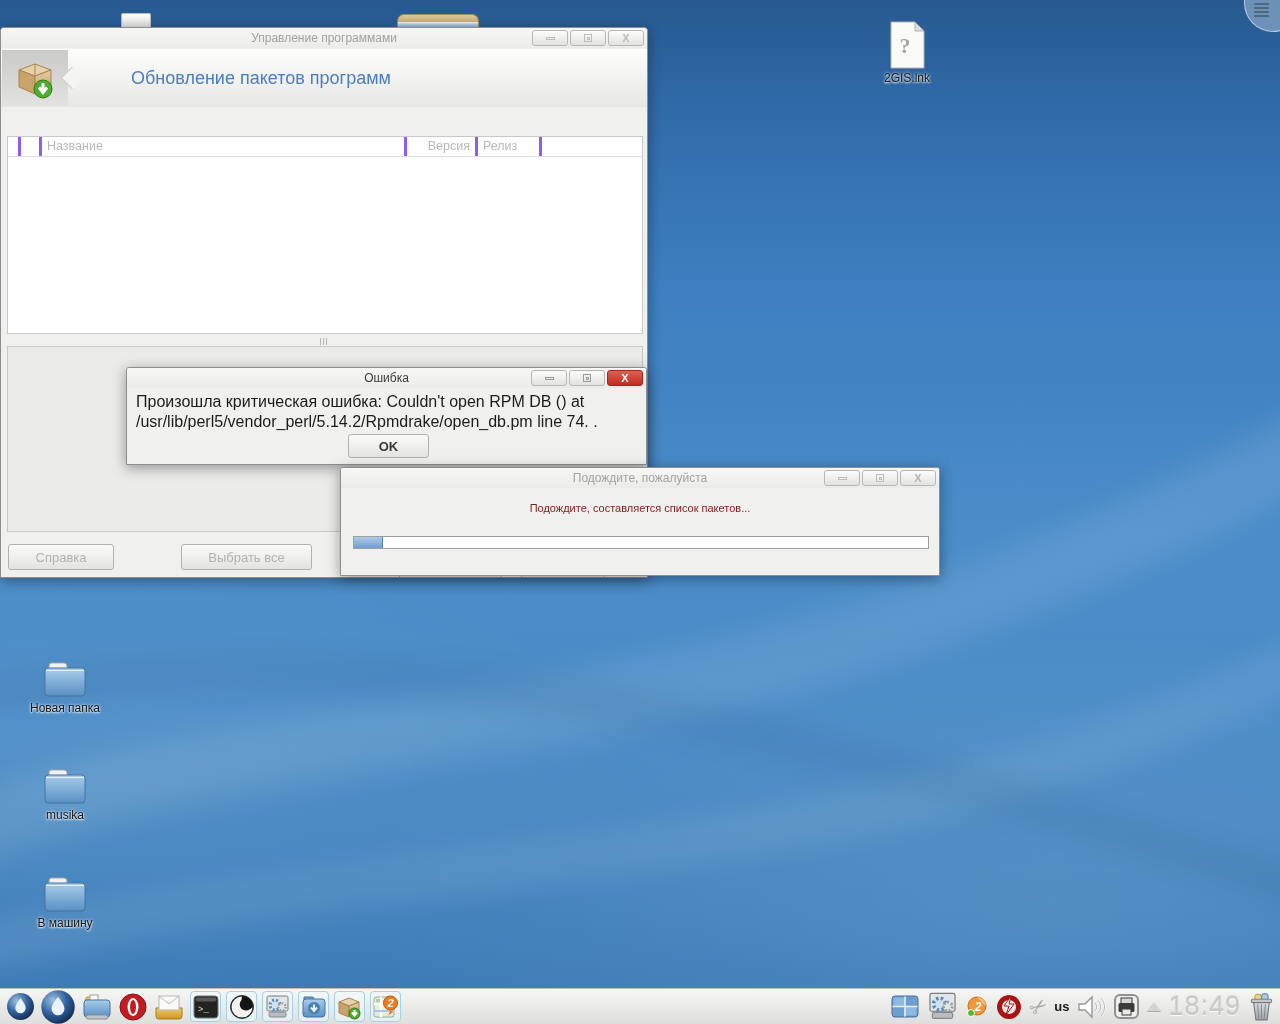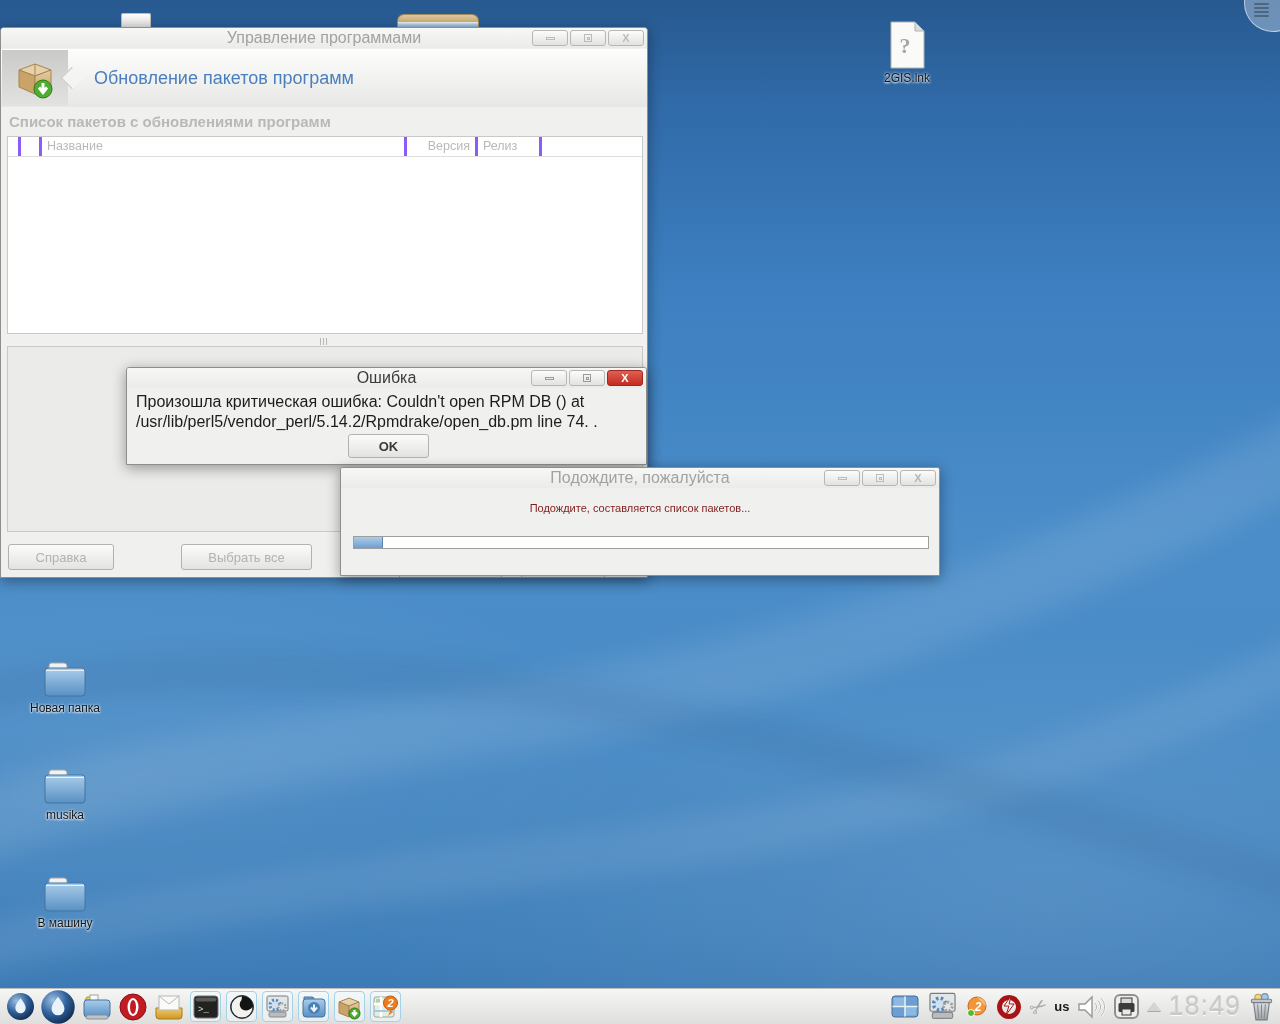--- a/index.html
+++ b/index.html
@@ -34,40 +34,40 @@
   .iwriter { left:22px;  top:556px; }
   .iwriter .glyph { position:relative; left:36px; }
   .inew    { left:22px;  top:660px; }
   .imus    { left:22px;  top:767px; }
   .imash   { left:22px;  top:875px; }
 
   
   .win { position:absolute; background:#f0f0ee; border:1px solid #8e8e8c; border-radius:4px 4px 0 0;
     box-shadow:0 3px 14px rgba(0,0,10,.38); overflow:hidden; }
   .tbar { position:relative; height:20px; background:linear-gradient(#f7f7f5,#ebebe9); display:flex; align-items:center; justify-content:center; }
-  .tbar .ttl { font-size:16px; }
+  .tbar .ttl { font-size:12px; }
   .ttl-inactive { color:#a2a2a0; }
   .ttl-active { color:#3c3c3a; }
   .capbtns { position:absolute; right:3px; top:2px; display:flex; gap:2px; }
   .cap { width:36px; height:16px; border:1px solid #b6b6b4; border-radius:3px;
     background:linear-gradient(#fcfcfa,#e2e2e0); display:flex; align-items:center; justify-content:center; }
   .cap .g-min { width:9px; height:3px; border:1px solid #9a9a98; }
   .cap .g-max { width:8px; height:8px; border:1px solid #9a9a98; display:flex; align-items:center; justify-content:center; }
   .cap .g-max i { width:3px; height:3px; border:1px solid #9a9a98; display:block; }
   .cap .g-x { font-size:11px; font-weight:bold; color:#8e8e8c; line-height:1; }
   .cap-red { background:linear-gradient(#e06050,#c22b22); border-color:#9c2820; }
   .cap-red .g-x { color:#fff; }
   .cap-dim .g-min,.cap-dim .g-max,.cap-dim .g-max i { border-color:#bcbcba; }
   .cap-dim .g-x { color:#bcbcba; }
   .cap-dimred { background:linear-gradient(#fcfcfa,#e2e2e0); }
   .cap-dimred .g-x { color:#b4b4b2; }
 
   
   .w-main { left:0; top:27px; width:648px; height:551px; z-index:10; }
-  .hdr { position:absolute; left:0; top:21px; width:100%; height:58px; background:linear-gradient(#fdfdfc,#e7e7e5); display:flex; align-items:center; }
+  .hdr { position:absolute; left:0; top:21px; width:100%; height:58px; background:linear-gradient(#fdfdfc,#e7e7e5); display:flex; align-items:center;gap:37px; }
   .hdr-iconbox { position:relative; width:66px; height:56px; margin-left:1px; background:linear-gradient(#cacac8,#e2e2e0); display:flex; align-items:center; justify-content:center; }
   .hdr-notch { position:absolute; left:62px; width:16px; height:16px; background:#f4f4f2; transform:rotate(45deg); border-left:1px solid #c8c8c6; border-bottom:1px solid #c8c8c6; }
   .hdr-title { margin-left:26px; font-size:18px; color:#4a7fbe; }
   .section-lbl { position:absolute; left:8px; top:85px; font-size:15px; font-weight:bold; color:#b9b9b7; }
 
   .pkg-table { position:absolute; left:6px; top:108px; width:636px; height:198px; background:#fff; border:1px solid #c9c9c7; }
   .thead { display:flex; height:20px; border-bottom:1px solid #dedede; font-size:12.5px; color:#b9b9b7; }
   .th { padding:2px 5px; border-right:3px solid #8b5cf6; white-space:nowrap; overflow:hidden; }
   .th-c1 { width:13px; } .th-c2 { width:21px; }
   .th-name { flex:1; } .th-ver { width:71px;text-align:right; } .th-rel { width:64px; } .th-plat { width:100px; border-right:none;margin-top:35px; }
@@ -232,21 +232,20 @@
           <path d="M38 14 L22 20 V38 L38 31 Z" fill="url(#gBox)" stroke="#a8854e"></path>
           <path d="M22 8 L22 20" stroke="#a8854e"></path>
           <circle cx="30" cy="33" r="9" fill="#4fae2e" stroke="#2e7a18"></circle>
           <path d="M30 27 v7 M26 31.5 l4 5 4 -5" stroke="#fff" stroke-width="3" fill="none"></path>
         </svg>
         <div class="hdr-notch"></div>
       </div>
       <div class="hdr-title">Обновление пакетов программ</div>
     </div>
 
-    <div class="section-lbl">Список пакетов с обновлениями программ</div>
 
     <div class="pkg-table">
       <div class="thead">
         <div class="th th-c1"></div>
         <div class="th th-c2"></div>
         <div class="th th-name">Название</div>
         <div class="th th-ver">Версия</div>
         <div class="th th-rel">Релиз</div>
         <div class="th th-plat">Платформа</div>
       </div>

